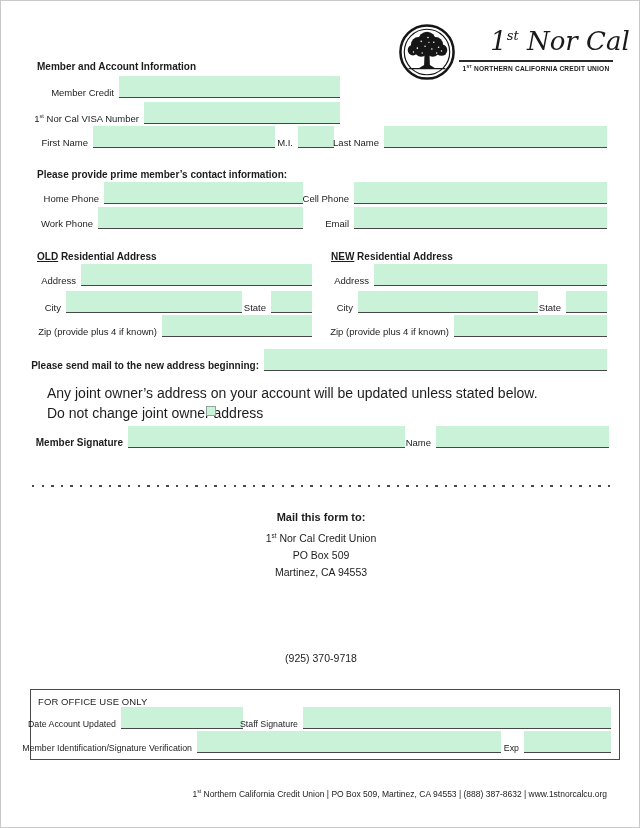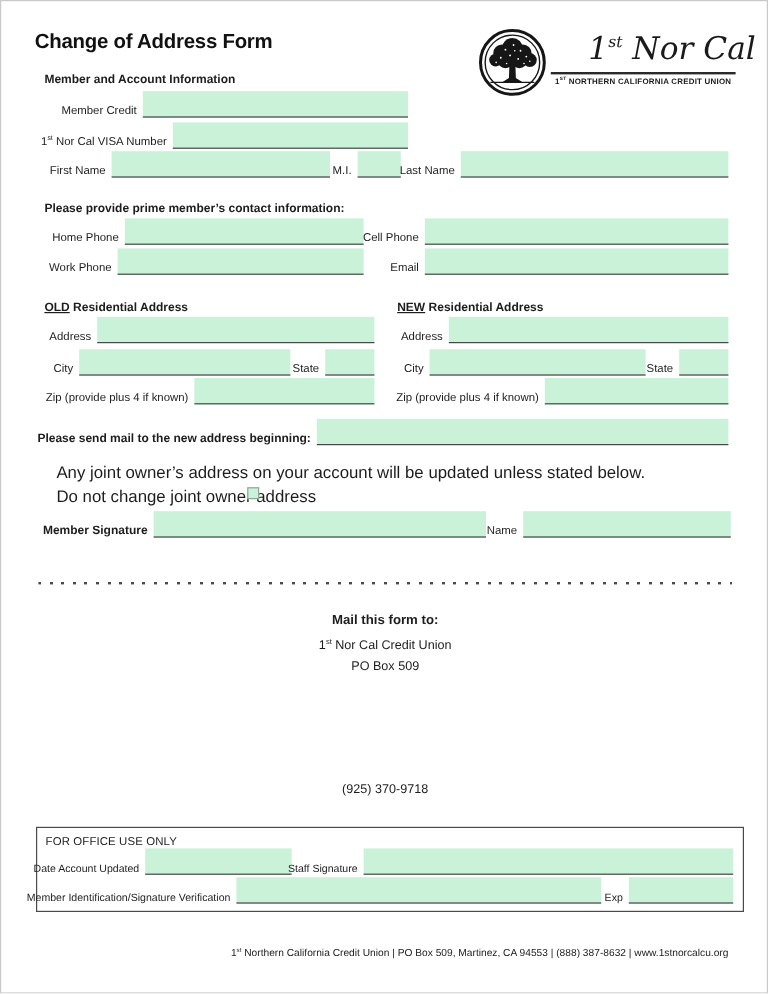--- a/index.html
+++ b/index.html
@@ -32,21 +32,20 @@
   .logo-rule { position:absolute; left:458px; top:59px; width:154px; height:1.5px; background:#2a2a2a; }
   .logo-tagline { position:absolute; left:456px; top:64px; width:158px; text-align:center;
     font-size:6.6px; font-weight:bold; letter-spacing:0.2px; color:#1a1a1a; white-space:nowrap; }
   .tree { position:absolute; left:397px; top:22px; }
 </style>
 </head>
 <body>
 
 <div class="page">
 
-  <div class="title" style="left:28px;top:24px">Change of Address Form</div>
 
   <div class="tree">
     <svg width="58" height="58" viewBox="0 0 60 60">
       <circle cx="30" cy="30" r="27.5" fill="none" stroke="#161616" stroke-width="2.6"></circle>
       <circle cx="30" cy="30" r="23.5" fill="none" stroke="#161616" stroke-width="1.2"></circle>
       <g fill="#161616">
         <circle cx="30" cy="18" r="9"></circle>
         <circle cx="21" cy="22" r="7.5"></circle>
         <circle cx="39" cy="22" r="7.5"></circle>
         <circle cx="15.5" cy="28" r="5.5"></circle>
@@ -134,20 +133,21 @@
   <div class="fld" style="top:425px;left:127px;width:277px"></div>
   <span class="heading" style="top:436px;right:516px">Member Signature</span>
   <div class="fld" style="top:425px;left:435px;width:173px"></div>
   <span class="lbl" style="top:436px;right:208px">Name</span>
 
   <div class="dashes" style="left:31px;top:484px;width:578px"></div>
 
   <div class="ctr b" style="top:510px">Mail this form to:</div>
   <div class="ctr" style="top:531px"><span>1</span><sup>st</sup><span> Nor Cal Credit Union</span></div>
   <div class="ctr" style="top:548px">PO Box 509</div>
+  <div class="ctr" style="top:565px">Martinez, CA 94553</div>
   <div class="ctr" style="top:651px">(925) 370-9718</div>
 
   <div class="office-box" style="left:29px;top:688px;width:590px;height:71px"></div>
   <div class="office-h" style="left:37px;top:695px">FOR OFFICE USE ONLY</div>
 
   <div class="fld" style="top:706px;left:120px;width:122px"></div>
   <span class="lbl-s" style="top:718px;right:523px">Date Account Updated</span>
   <div class="fld" style="top:706px;left:302px;width:308px"></div>
   <span class="lbl-s" style="top:718px;right:341px">Staff Signature</span>
 

